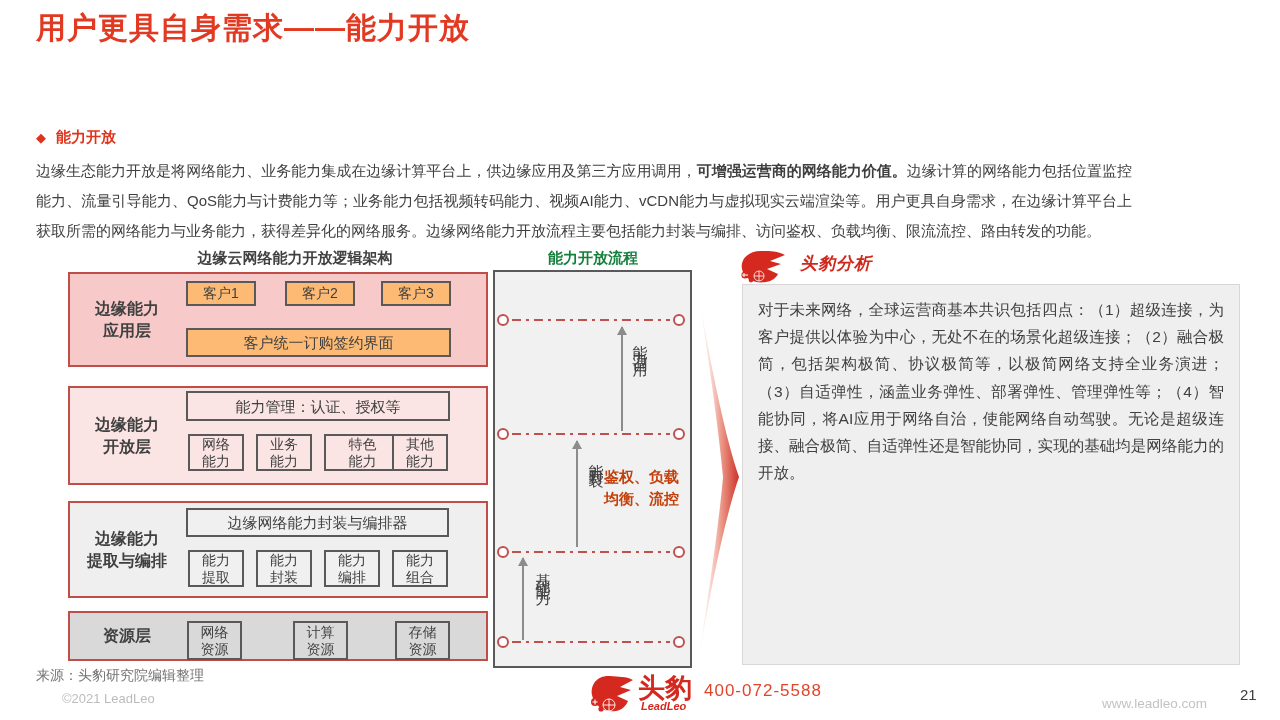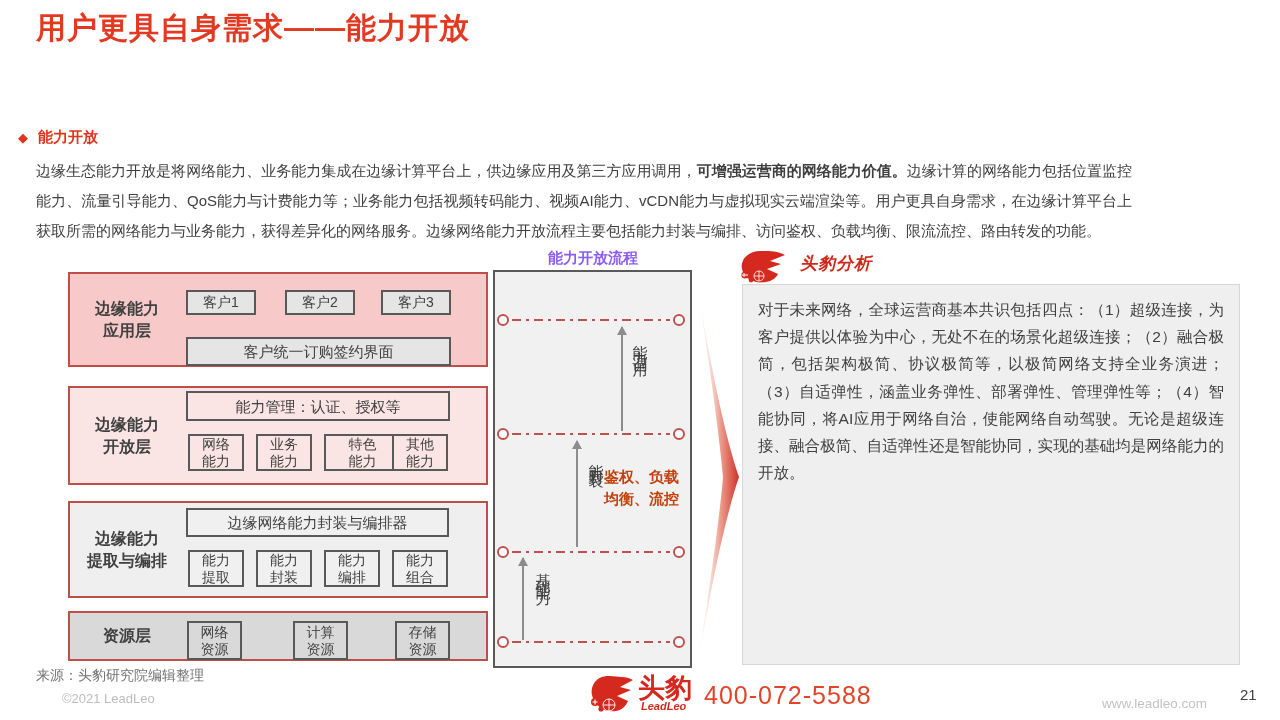--- a/index.html
+++ b/index.html
@@ -6,42 +6,42 @@
   html,body { background:#888; }
   #page {
     position:relative; width:1280px; height:720px; background:#ffffff;
     font-family:"Liberation Sans","DejaVu Sans",sans-serif; overflow:hidden;
     margin:0 auto;
   }
   .abs { position:absolute; }
   
   .title { left:36px; top:8px; font-size:30px; font-weight:bold; color:#e23a22; letter-spacing:1px; }
   .subtitle { left:36px; top:47px; width:1218px; font-size:27px; color:#e85b41; line-height:32px; }
-  .section-head { left:18px; top:128px; font-size:15px; font-weight:bold; color:#e0331c; }
+  .section-head { left:36px; top:128px; font-size:15px; font-weight:bold; color:#e0331c; }
   .section-head .diamond { font-size:13px; margin-right:10px; }
   .body-text { left:36px; top:156px; width:1096px; font-size:15px; line-height:30px; color:#3f3f3f; text-align:justify; }
   .body-text b { color:#3f3f3f; }
   
   .arch-title { left:120px; top:249px; width:350px; text-align:center; font-size:15px; font-weight:bold; color:#404040; }
-  .flow-title { left:493px; top:249px; width:200px; text-align:center; font-size:15px; font-weight:bold; color:#8b5cf6; }
+  .flow-title { left:493px; top:249px; width:200px; text-align:center; font-size:15px; font-weight:bold; color:#15803d; }
   
   .layer { left:68px; width:420px; border:2px solid #bf4e49; }
   .l1 { top:272px; height:95px; background:#f7c9c9; }
   .l2 { top:386px; height:99px; background:#fbe5e4; }
   .l3 { top:501px; height:97px; background:#f0efef; }
   .l4 { top:611px; height:50px; background:#d9d9d9; }
   .layer-label { left:68px; width:118px; display:flex; align-items:center; justify-content:center;
      font-size:16px; font-weight:bold; color:#404040; text-align:center; white-space:pre-line; line-height:22px; }
   .lab1 { top:272px; height:95px; }
   .lab2 { top:386px; height:99px; }
   .lab3 { top:501px; height:97px; }
   .lab4 { top:611px; height:50px; }
   .ibox { border:2px solid #595959; display:flex; align-items:center; justify-content:center;
      font-size:14px; color:#404040; text-align:center; white-space:pre-line; line-height:17px; }
-  .bg1 { background:#e5e5e5;margin-top:9px; }
+  .bg1 { background:#fdba74; }
   .bg2 { background:#fbe5e4; }
   .bg3 { background:#f1f0f0; }
   .bg4 { background:#d9d9d9; }
   .wide { font-size:15px; }
   
   .flow-box { left:493px; top:270px; width:199px; height:398px; background:#f2f1f1; border:2px solid #595959; }
   .flowline { left:497px; width:188px; height:12px; }
   .flowline .dash { position:absolute; left:15px; right:15px; top:5px; height:2px;
      background:repeating-linear-gradient(90deg,#c0504d 0 9px,transparent 9px 14px,#c0504d 14px 17px,transparent 17px 22px); }
   .flowline .dot { position:absolute; top:0; width:12px; height:12px; border:2.5px solid #c0504d; border-radius:50%; background:#fff; }
@@ -54,39 +54,40 @@
   
   .ana-title { left:800px; top:252px; font-size:17px; font-weight:bold; color:#cf281c; letter-spacing:1px;font-style:italic; }
   .panel { left:742px; top:284px; width:498px; height:381px; background:#f0efef; border:1px solid #d8d6d6;
      padding:11px 15px; font-size:15.5px; line-height:27.2px; color:#404040; text-align:justify; }
   .panel b { color:#3c3c3c; }
   
   .src { left:36px; top:667px; font-size:14px; color:#737373; }
   .copyright { left:62px; top:691px; font-size:13px; color:#bcbcbc; }
   .brand-cn { left:638px; top:670px; font-size:27px; font-weight:bold; color:#d5281e; }
   .brand-en { left:641px; top:700px; font-size:11px; font-weight:bold; font-style:italic; color:#d5281e; }
-  .phone { left:704px; top:681px; font-size:25px; color:#e2442a; letter-spacing:1px; }
+  .phone { left:704px; top:681px; font-size:17px; color:#e2442a; letter-spacing:1px; }
   .website { left:1102px; top:696px; font-size:13.5px; color:#c4c3c3; }
   .page-num { left:1240px; top:686px; font-size:15px; color:#404040; }
 </style>
 </head>
 <body>
 
 <div id="page">
 
   <div class="abs title">用户更具自身需求——能力开放</div>
 
   <div class="abs section-head">
     <span class="diamond">◆</span><span>能力开放</span>
   </div>
 
   <div class="abs body-text">
     <span>边缘生态能力开放是将网络能力、业务能力集成在边缘计算平台上，供边缘应用及第三方应用调用，</span><b>可增强运营商的网络能力价值。</b><span>边缘计算的网络能力包括位置监控能力、流量引导能力、QoS能力与计费能力等；业务能力包括视频转码能力、视频AI能力、vCDN能力与虚拟现实云端渲染等。用户更具自身需求，在边缘计算平台上获取所需的网络能力与业务能力，获得差异化的网络服务。边缘网络能力开放流程主要包括能力封装与编排、访问鉴权、负载均衡、限流流控、路由转发的功能。</span>
   </div>
 
+  <div class="abs arch-title">边缘云网络能力开放逻辑架构</div>
   <div class="abs flow-title">能力开放流程</div>
 
   <div class="abs layer l1"></div>
   <div class="abs layer l2"></div>
   <div class="abs layer l3"></div>
   <div class="abs layer l4"></div>
 
   <div class="abs layer-label lab1">边缘能力
 应用层</div>
   <div class="abs layer-label lab2">边缘能力

